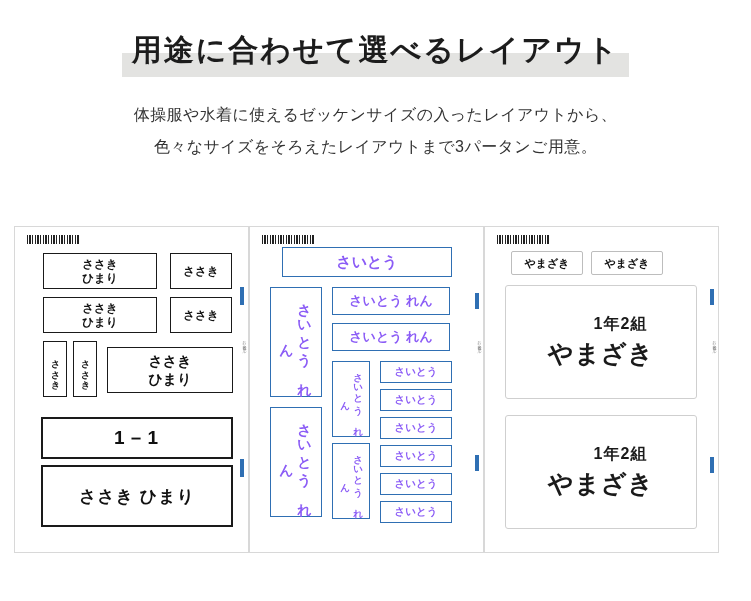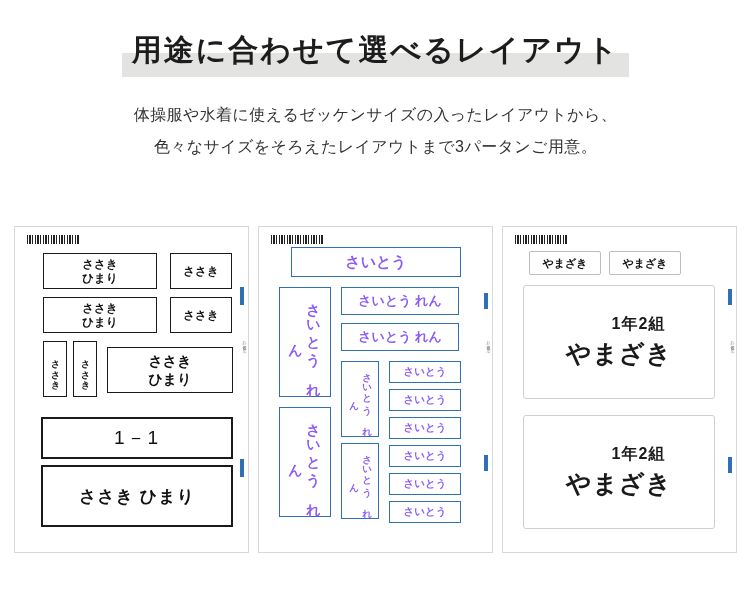--- a/index.html
+++ b/index.html
@@ -51,21 +51,20 @@
   }
   .lead div { white-space: nowrap; }
 
   
   .cards {
     position: absolute;
     top: 226px;
     left: 14px;
     width: 723px;
     display: flex;
-    gap: 9px;
   }
   .card {
     position: relative;
     width: 235px;
     height: 327px;
     background: #ffffff;
     border: 1px solid #d8d8d8;
     box-sizing: border-box;
     overflow: hidden;
   }
@@ -123,21 +122,21 @@
   }
 
   
   #card1 .c1a { left: 28px;  top: 26px;  width: 114px; height: 36px; font-size: 11.5px; line-height: 1.25; font-weight: bold; }
   #card1 .c1b { left: 155px; top: 26px;  width: 62px;  height: 36px; font-size: 11.5px; font-weight: bold; }
   #card1 .c1c { left: 28px;  top: 70px;  width: 114px; height: 36px; font-size: 11.5px; line-height: 1.25; font-weight: bold; }
   #card1 .c1d { left: 155px; top: 70px;  width: 62px;  height: 36px; font-size: 11.5px; font-weight: bold; }
   #card1 .c1e { left: 28px;  top: 114px; width: 24px;  height: 56px; font-size: 9px; font-weight: bold; }
   #card1 .c1f { left: 58px;  top: 114px; width: 24px;  height: 56px; font-size: 9px; font-weight: bold; }
   #card1 .c1g { left: 92px;  top: 120px; width: 126px; height: 46px; font-size: 14px; line-height: 1.3; font-weight: bold; }
-  #card1 .c1h { left: 26px;  top: 190px; width: 192px; height: 42px; font-size: 19px; font-weight: normal; letter-spacing: 2px; text-align: center; }
+  #card1 .c1h { left: 26px;  top: 190px; width: 192px; height: 42px; font-size: 19px; font-weight: bold; letter-spacing: 2px; text-align: center; }
   #card1 .c1i { left: 26px;  top: 238px; width: 192px; height: 62px; font-size: 17px; font-weight: bold; letter-spacing: 1px; }
 
   
   #card2 .c2a { left: 32px;  top: 20px;  width: 170px; height: 30px; font-size: 15px; font-weight: bold; }
   #card2 .c2b { left: 20px;  top: 60px;  width: 52px;  height: 110px; font-size: 14px; font-weight: bold; }
   #card2 .c2c { left: 20px;  top: 180px; width: 52px;  height: 110px; font-size: 14px; font-weight: bold; }
   #card2 .c2d { left: 82px;  top: 60px;  width: 118px; height: 28px; font-size: 13px; font-weight: bold; }
   #card2 .c2e { left: 82px;  top: 96px;  width: 118px; height: 28px; font-size: 13px; font-weight: bold; }
   #card2 .c2f { left: 82px;  top: 134px; width: 38px;  height: 76px; font-size: 9.5px; font-weight: bold; }
   #card2 .c2g { left: 82px;  top: 216px; width: 38px;  height: 76px; font-size: 9.5px; font-weight: bold; }

